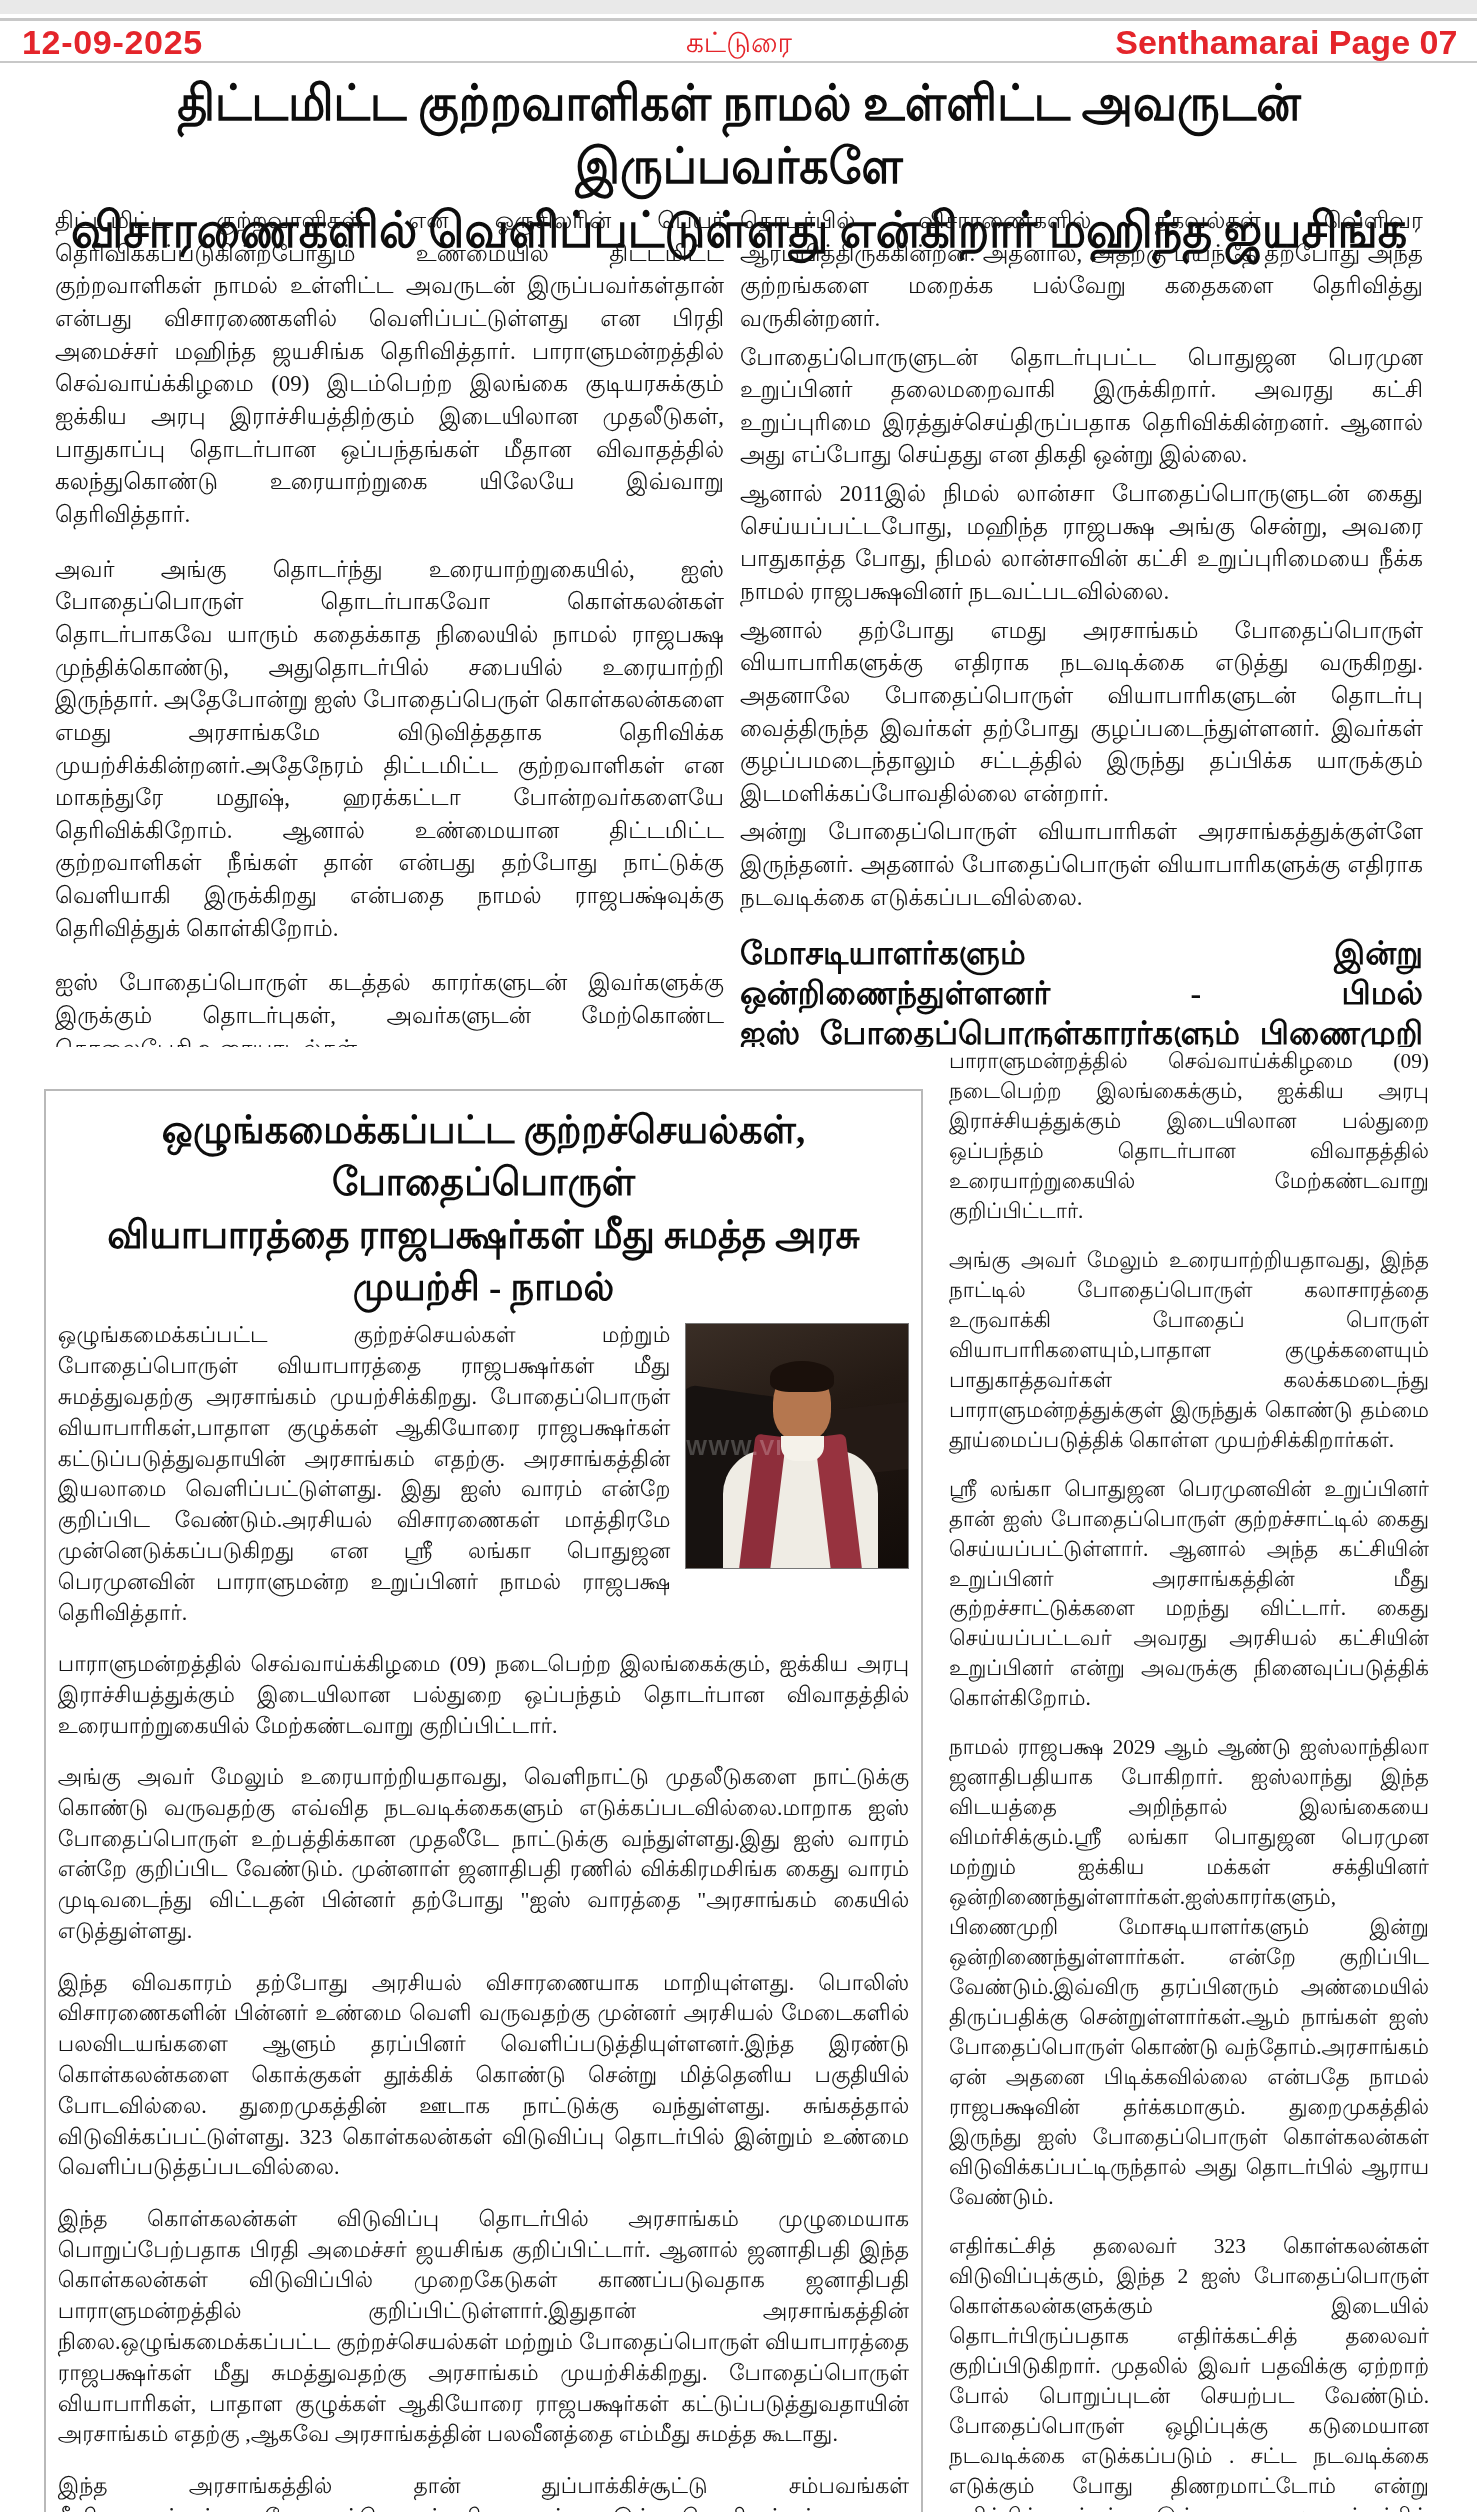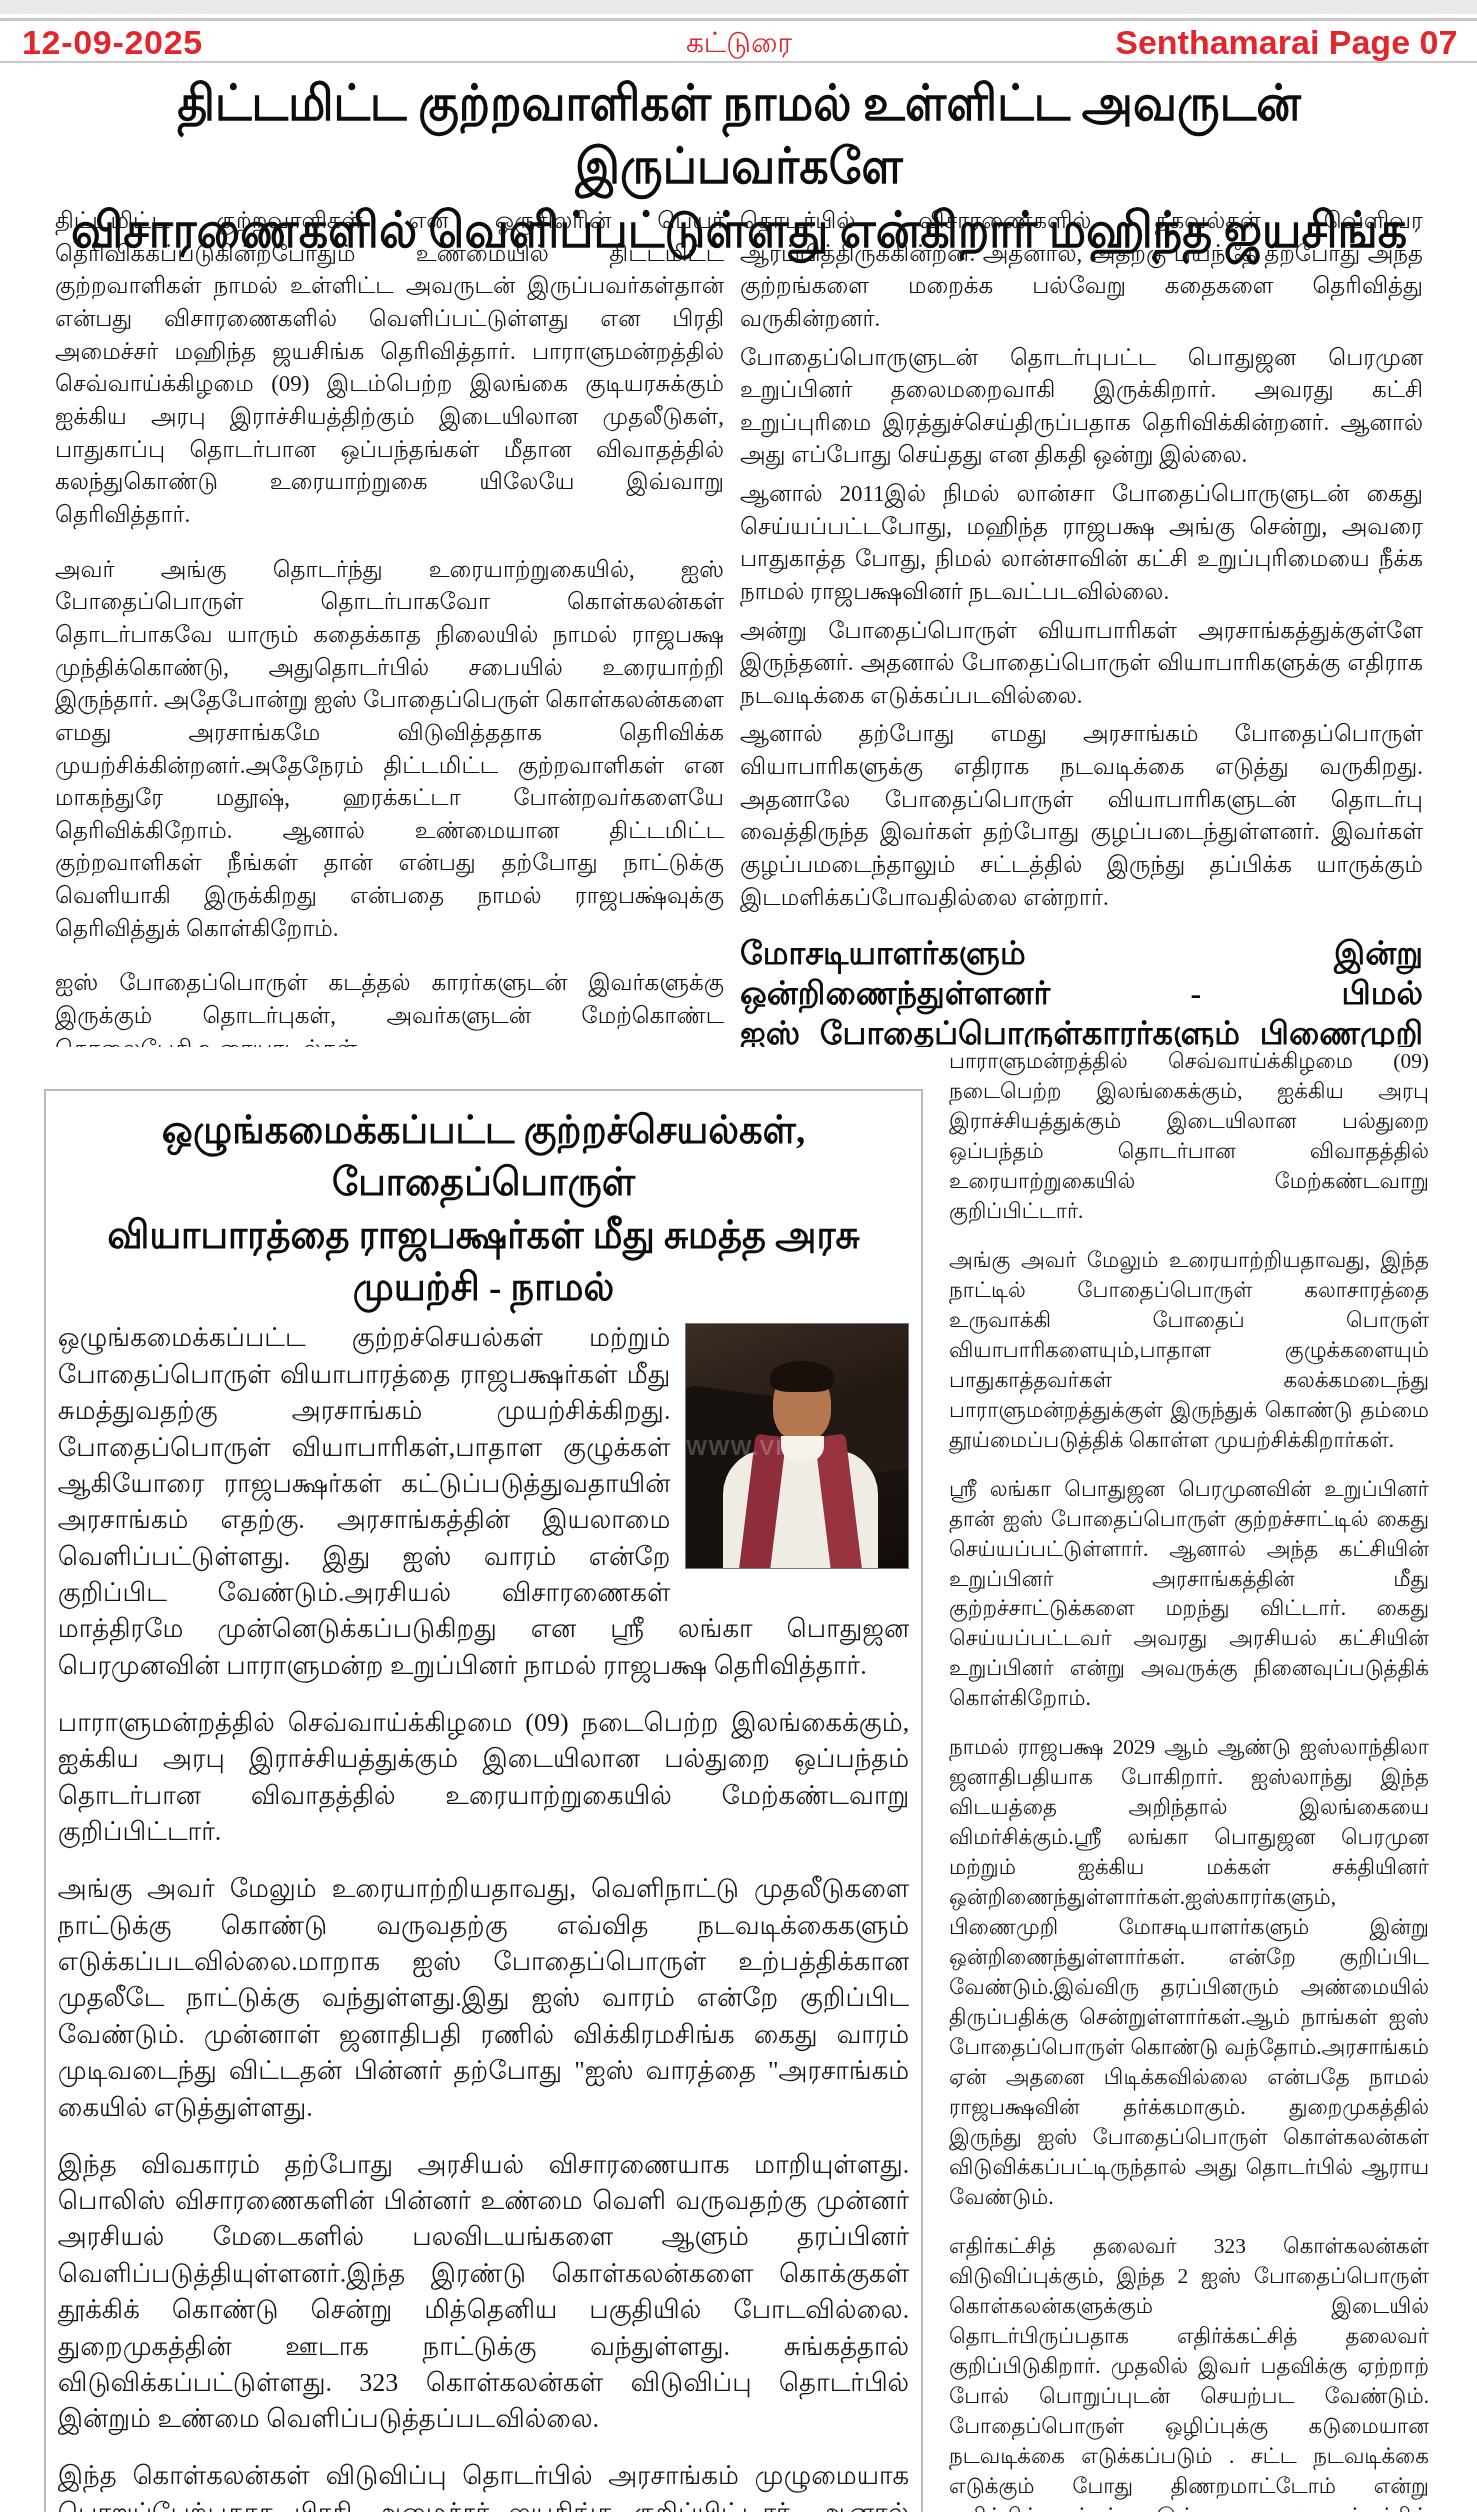--- a/index.html
+++ b/index.html
@@ -63,21 +63,21 @@
   .box{
     position:absolute;left:44px;top:1075px;width:879px;height:1429px;
     border:2.2px solid var(--box-border);box-sizing:border-box;
     padding:8.9px 11.8px 7.4px 11.8px;overflow:hidden;
   }
   .box-headline{
     margin:4.4px 0 16.3px 0;text-align:center;font-size:37px;font-weight:bold;
     line-height:1.35;color:#0d0d0d;transform:scaleY(1.05);transform-origin:top center;
   }
   .box-body{text-align:justify;}
-  .box-body p{margin:0 0 20.7px 0;font-size:26px;line-height:1.40;}
+  .box-body p{margin:0 0 20.7px 0;font-size:22px;line-height:1.40;}
 
   
   .photo{
     float:right;width:222px;height:244px;margin:3px 0 10.3px 14.8px;
     position:relative;overflow:hidden;
     background:linear-gradient(160deg,#3a2e26 0%,#241a14 40%,#120c09 100%);
     border:0.7px solid #777;
   }
   .photo .chair{
     position:absolute;left:-14.8px;top:67px;width:111px;height:177px;
@@ -141,22 +141,22 @@
   <section class="col col-a">
     <p>திட்டமிட்ட குற்றவாளிகள் என ஒருசிலரின் பெயர் தெரிவிக்கப்படுகின்றபோதும் உண்மையில் திட்டமிட்ட குற்றவாளிகள் நாமல் உள்ளிட்ட அவருடன் இருப்பவர்கள்தான் என்பது விசாரணைகளில் வெளிப்பட்டுள்ளது என பிரதி அமைச்சர் மஹிந்த ஜயசிங்க தெரிவித்தார். பாராளுமன்றத்தில் செவ்வாய்க்கிழமை (09) இடம்பெற்ற இலங்கை குடியரசுக்கும் ஐக்கிய அரபு இராச்சியத்திற்கும் இடையிலான முதலீடுகள், பாதுகாப்பு தொடர்பான ஒப்பந்தங்கள் மீதான விவாதத்தில் கலந்துகொண்டு உரையாற்றுகை யிலேயே இவ்வாறு தெரிவித்தார்.</p>
     <p>அவர் அங்கு தொடர்ந்து உரையாற்றுகையில், ஐஸ் போதைப்பொருள் தொடர்பாகவோ கொள்கலன்கள் தொடர்பாகவே யாரும் கதைக்காத நிலையில் நாமல் ராஜபக்ஷ முந்திக்கொண்டு, அதுதொடர்பில் சபையில் உரையாற்றி இருந்தார். அதேபோன்று ஐஸ் போதைப்பெருள் கொள்கலன்களை எமது அரசாங்கமே விடுவித்ததாக தெரிவிக்க முயற்சிக்கின்றனர்.அதேநேரம் திட்டமிட்ட குற்றவாளிகள் என மாகந்துரே மதூஷ், ஹரக்கட்டா போன்றவர்களையே தெரிவிக்கிறோம். ஆனால் உண்மையான திட்டமிட்ட குற்றவாளிகள் நீங்கள் தான் என்பது தற்போது நாட்டுக்கு வெளியாகி இருக்கிறது என்பதை நாமல் ராஜபக்ஷ்வுக்கு தெரிவித்துக் கொள்கிறோம்.</p>
     <p>ஐஸ் போதைப்பொருள் கடத்தல் காரர்களுடன் இவர்களுக்கு இருக்கும் தொடர்புகள், அவர்களுடன் மேற்கொண்ட தொலைபேசி உரையாடல்கள்</p>
   </section>
 
   <section class="col col-b">
     <p>தொடர்பில் விசாரணைகளில் தகவல்கள் வெளிவர ஆரம்பித்திருக்கின்றன. அதனால், அதற்கு பயந்தே தற்போது அந்த குற்றங்களை மறைக்க பல்வேறு கதைகளை தெரிவித்து வருகின்றனர்.</p>
     <p>போதைப்பொருளுடன் தொடர்புபட்ட பொதுஜன பெரமுன உறுப்பினர் தலைமறைவாகி இருக்கிறார். அவரது கட்சி உறுப்புரிமை இரத்துச்செய்திருப்பதாக தெரிவிக்கின்றனர். ஆனால் அது எப்போது செய்தது என திகதி ஒன்று இல்லை.</p>
     <p>ஆனால் 2011இல் நிமல் லான்சா போதைப்பொருளுடன் கைது செய்யப்பட்டபோது, மஹிந்த ராஜபக்ஷ அங்கு சென்று, அவரை பாதுகாத்த போது, நிமல் லான்சாவின் கட்சி உறுப்புரிமையை நீக்க நாமல் ராஜபக்ஷவினர் நடவட்படவில்லை.</p>
+    <p>ஆனால் தற்போது எமது அரசாங்கம் போதைப்பொருள் வியாபாரிகளுக்கு எதிராக நடவடிக்கை எடுத்து வருகிறது. அதனாலே போதைப்பொருள் வியாபாரிகளுடன் தொடர்பு வைத்திருந்த இவர்கள் தற்போது குழப்படைந்துள்ளனர். இவர்கள் குழப்பமடைந்தாலும் சட்டத்தில் இருந்து தப்பிக்க யாருக்கும் இடமளிக்கப்போவதில்லை என்றார்.</p>
     <p>அன்று போதைப்பொருள் வியாபாரிகள் அரசாங்கத்துக்குள்ளே இருந்தனர். அதனால் போதைப்பொருள் வியாபாரிகளுக்கு எதிராக நடவடிக்கை எடுக்கப்படவில்லை.</p>
-    <p>ஆனால் தற்போது எமது அரசாங்கம் போதைப்பொருள் வியாபாரிகளுக்கு எதிராக நடவடிக்கை எடுத்து வருகிறது. அதனாலே போதைப்பொருள் வியாபாரிகளுடன் தொடர்பு வைத்திருந்த இவர்கள் தற்போது குழப்படைந்துள்ளனர். இவர்கள் குழப்பமடைந்தாலும் சட்டத்தில் இருந்து தப்பிக்க யாருக்கும் இடமளிக்கப்போவதில்லை என்றார்.</p>
 
     <h2 class="sub-headline">
       <span>மோசடியாளர்களும் இன்று ஒன்றிணைந்துள்ளனர் - பிமல்</span>
       <span>ஐஸ் போதைப்பொருள்காரர்களும் பிணைமுறி</span>
     </h2>
 
   </section>
 
   <section class="box">
     <h2 class="box-headline">

